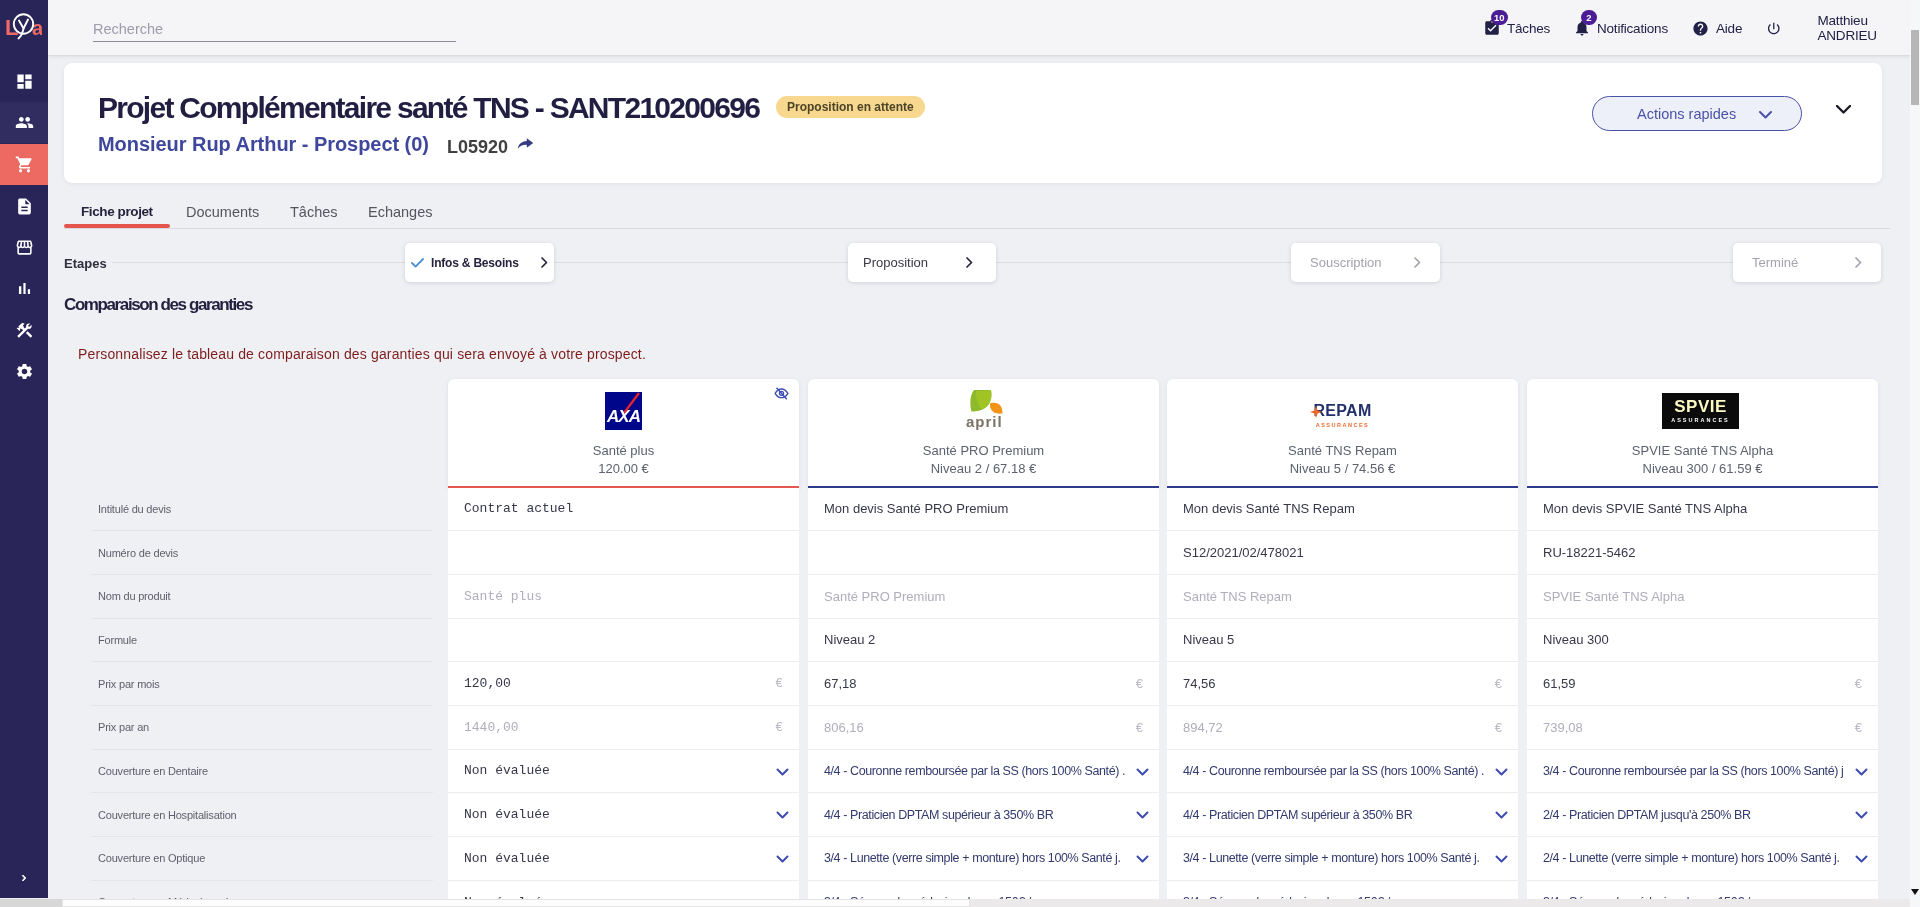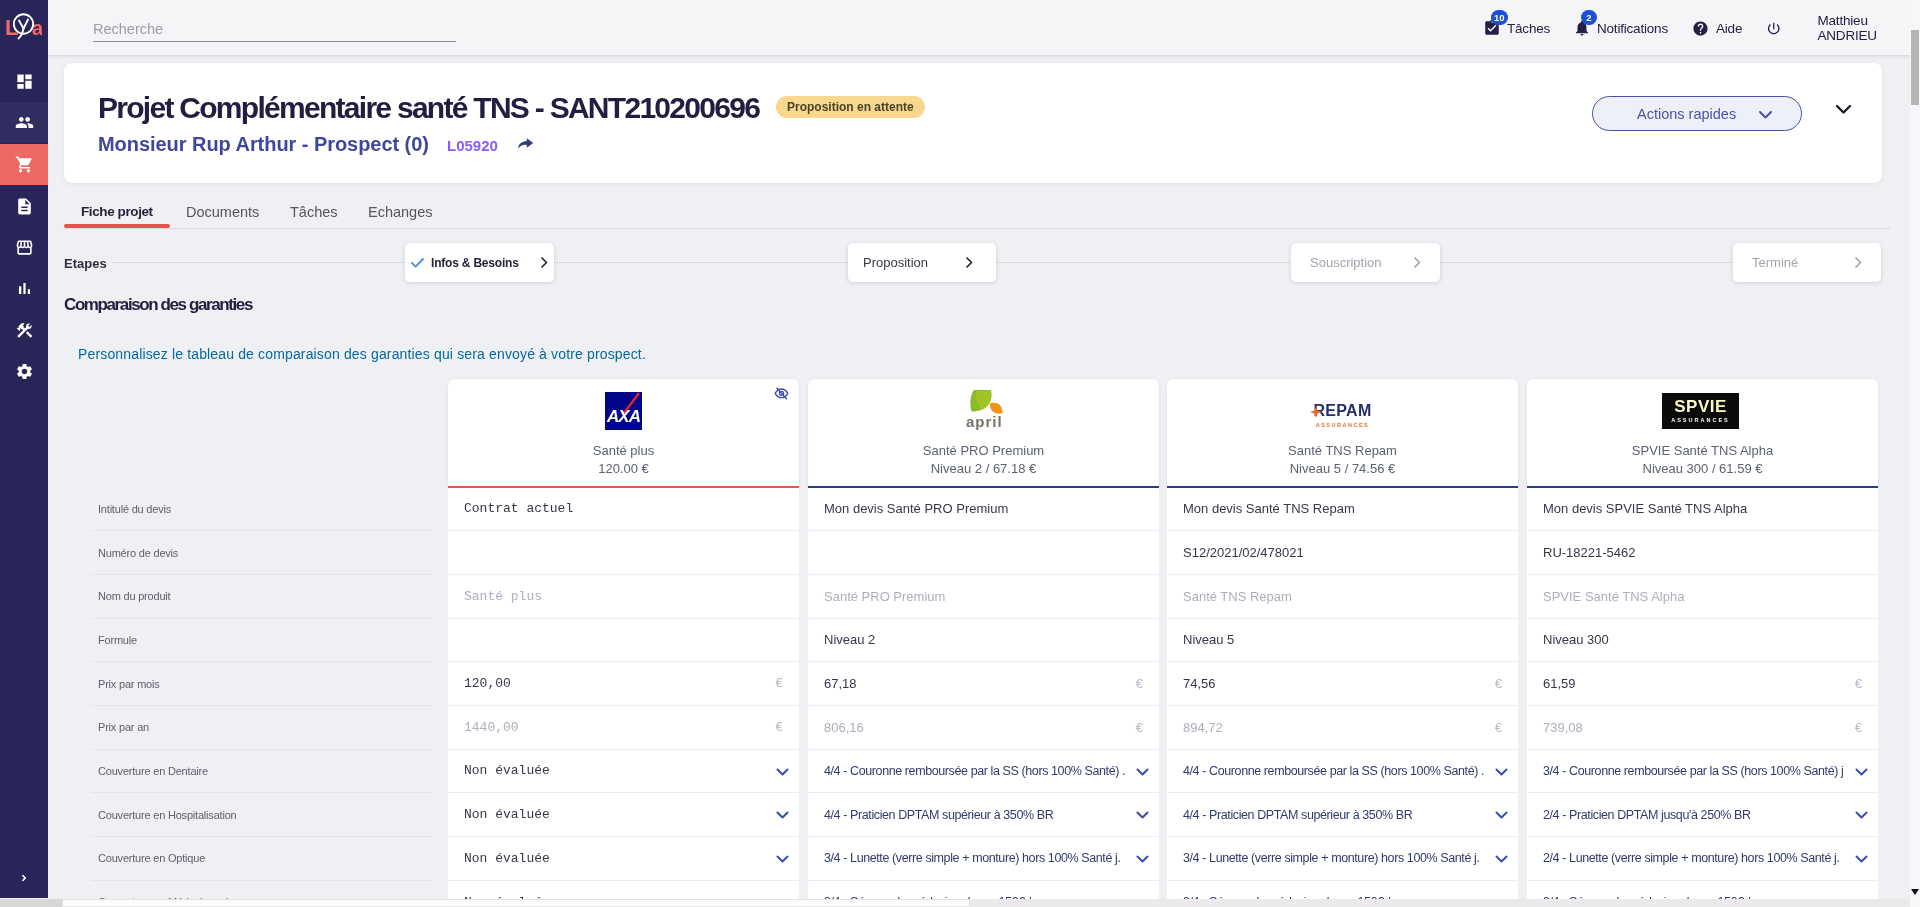--- a/index.html
+++ b/index.html
@@ -13,44 +13,44 @@
 #sidebar .icon svg { width:19px; height:19px; fill:#ffffff; }
 .icon-active { background:#ed6a63; }
 .icon-lite { background:#322d60; }
 
 
 #topbar { position:absolute; left:48px; top:0; width:1872px; height:56px; background:#f5f5f7; border-bottom:1px solid #dcdce2; box-shadow:0 1px 3px rgba(40,40,70,.08); z-index:20; }
 .search-ph { position:absolute; left:45px; top:21px; font-size:14.5px; color:#9c9cac; }
 .search-line { position:absolute; left:45px; top:40.5px; width:363px; height:1px; background:#8e8e9a; }
 .tb-item { position:absolute; top:0; height:56px; display:flex; align-items:center; color:#232047; font-size:13.5px; letter-spacing:-0.2px; }
 .tb-item svg { fill:#232047; }
-.badge { position:absolute; background:#1d4ed8; color:#fff; font-size:9.5px; font-weight:bold; border-radius:8px; min-width:16px; height:15px; display:flex; align-items:center; justify-content:center; padding:0 3px; }
+.badge { position:absolute; background:#4c1d95; color:#fff; font-size:9.5px; font-weight:bold; border-radius:8px; min-width:16px; height:15px; display:flex; align-items:center; justify-content:center; padding:0 3px; }
 
 
 #hcard { position:absolute; left:64px; top:63px; width:1818px; height:120px; background:#fff; border-radius:8px; box-shadow:0 1px 4px rgba(40,40,70,.07); z-index:5; }
 #title { position:absolute; left:34px; top:28px; font-size:30px; letter-spacing:-1.72px; font-weight:bold; color:#211e42; white-space:nowrap; }
 #badge-yellow { position:absolute; left:712px; top:33px; height:22px; background:#f8d88f; border-radius:11px; font-size:12px; font-weight:bold; color:#4b4427; display:flex; align-items:center; padding:0 11px; }
 #subtitle { position:absolute; left:34px; top:70px; font-size:20px; font-weight:bold; color:#3f479d; letter-spacing:-0.05px; white-space:nowrap; }
-#lnum { position:absolute; left:383px; top:74px; font-size:15px; font-weight:bold; color:#8b5cf6; }
+#lnum { position:absolute; left:383px; top:74px; font-size:18px; font-weight:bold; color:#404040; }
 #btn-actions { position:absolute; left:1528px; top:33px; width:210px; height:35px; border:1px solid #4a52a5; border-radius:18px; background:#eef0f9; color:#4a52a5; font-size:15px; display:flex; align-items:center; }
 
 
 .tab { position:absolute; top:204px; font-size:14.5px; color:#55555f; }
 .tab-active { color:#26233f; font-weight:bold; font-size:13.5px; letter-spacing:-0.4px; }
 #tab-underline { position:absolute; left:64px; top:223.5px; width:106px; height:4px; background:#e4564c; border-radius:2px; }
 #tabs-line { position:absolute; left:64px; top:228px; width:1826px; height:1px; background:#d9d9df; }
 
 
 #step-line { position:absolute; left:112px; top:262px; width:1769px; height:1px; background:#dcdce2; }
 .stepcard { position:absolute; top:243px; height:39px; background:#fff; border-radius:5px; box-shadow:0 1px 4px rgba(40,40,70,.15); display:flex; align-items:center; font-size:13px; white-space:nowrap; }
 .stepcard .chev { margin-left:auto; }
 
 
 #h2 { position:absolute; left:64px; top:295px; font-size:17px; font-weight:bold; color:#242140; letter-spacing:-1.4px; }
-#desc { position:absolute; left:78px; top:346px; font-size:14px; color:#0369a1; letter-spacing:0.15px; }
+#desc { position:absolute; left:78px; top:346px; font-size:14px; color:#7f1d1d; letter-spacing:0.15px; }
 
 
 .hcol { position:absolute; top:379px; width:351px; height:108.5px; background:#fff; border-radius:6px 6px 0 0; box-shadow:0 1px 4px rgba(40,40,70,.08); }
 .hname { position:absolute; left:0; top:64px; width:100%; text-align:center; font-size:13px; color:#5c626f; }
 .hprice { position:absolute; left:0; top:82px; width:100%; text-align:center; font-size:13px; color:#5c626f; }
 .hline { position:absolute; left:0; bottom:0; width:100%; height:2px; }
 .bcol { position:absolute; top:487.5px; width:351px; height:419.5px; background:#fff; }
 .crow { height:43.7px; border-bottom:1px solid #ececf1; display:flex; align-items:center; padding:0 16px; font-size:13px; color:#37374a; white-space:nowrap; overflow:hidden; position:relative; }
 .gray { color:#aeaebc; }
 .cov { color:#323a6e; font-size:12.5px; letter-spacing:-0.4px; }

